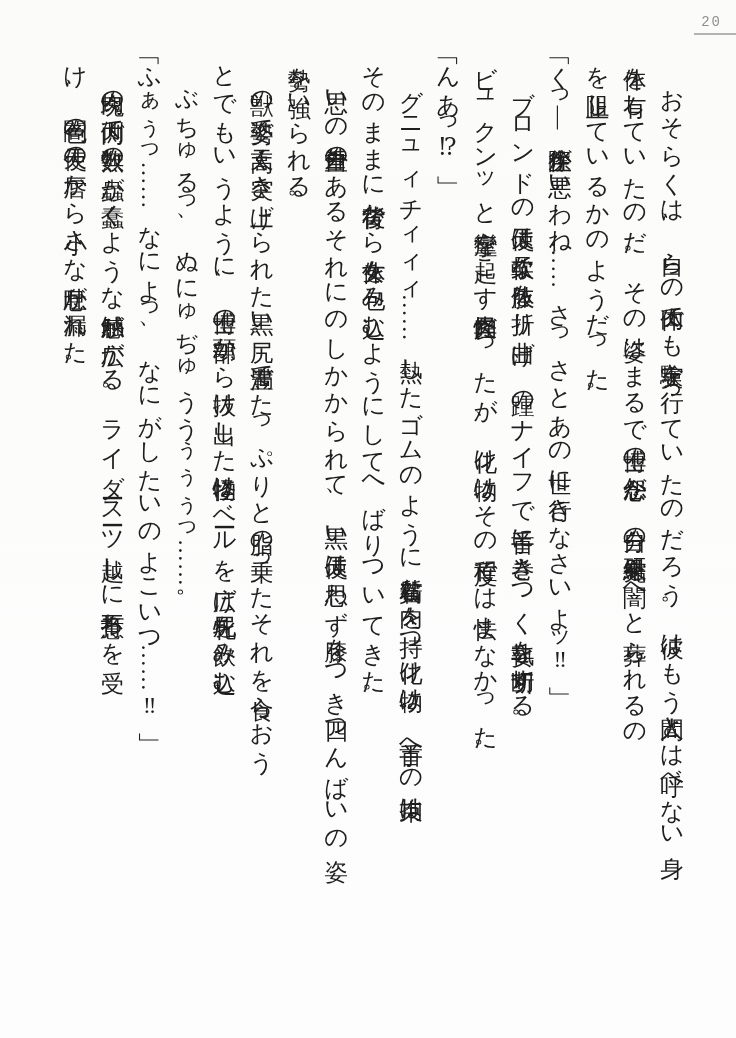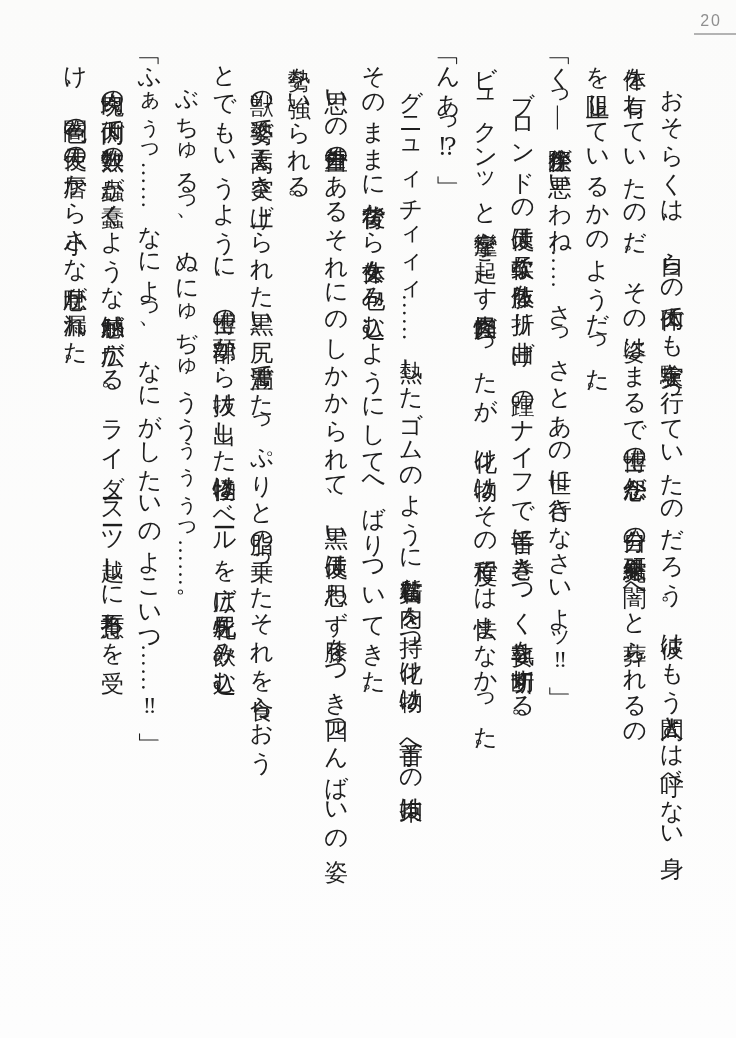--- a/index.html
+++ b/index.html
@@ -22,22 +22,22 @@
   
   .page-header {
     position: absolute;
     top: 12px;
     right: 0;
     text-align: right;
   }
   .page-number {
     display: inline-block;
     margin-right: 14px;
-    font-family: Liberation Sans, sans-serif;
-    font-size: 16px;
+    font-family: Liberation Mono, monospace;
+    font-size: 14px;
     letter-spacing: 2px;
     color: #8f8f8f;
     line-height: 1.1;
   }
   .page-number-rule {
     margin-top: 3px;
     margin-left: auto;
     width: 42px;
     height: 2px;
     background: #b3b3b3;

